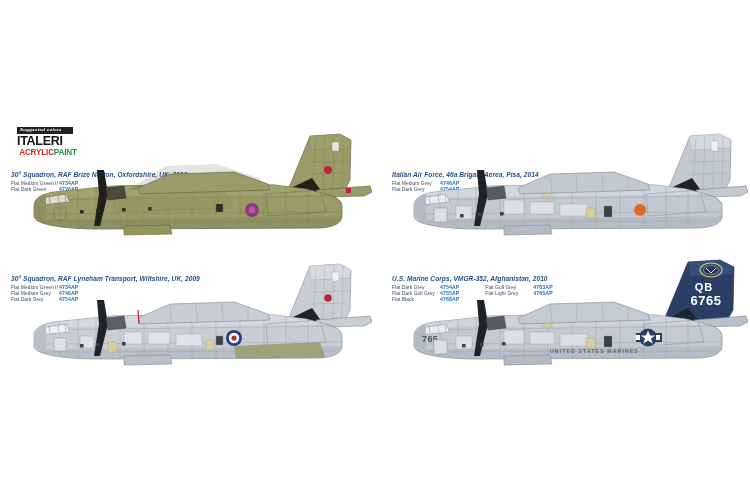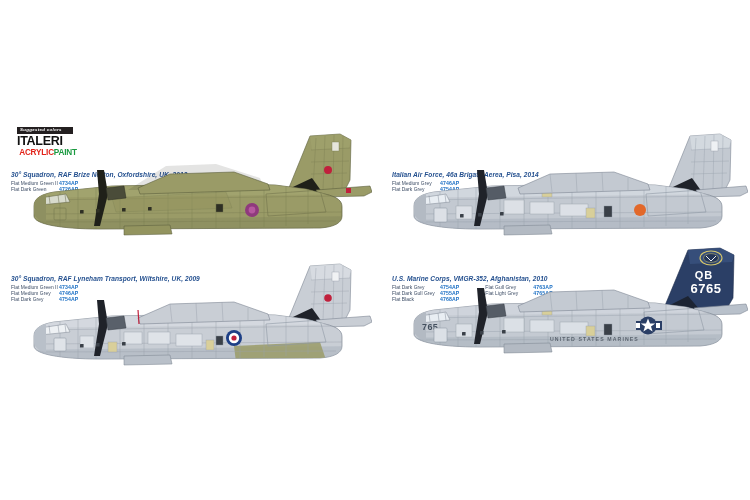--- a/index.html
+++ b/index.html
@@ -423,21 +423,21 @@
         <rect x="78" y="85" width="3.6" height="3.6" rx=".5"></rect>
         <rect x="100" y="84" width="3.6" height="3.6" rx=".5"></rect>
       </g>
       <rect x="204" y="78" width="8" height="11" fill="#3a4048" stroke="#8e98a4" stroke-width=".4"></rect>
       <rect x="34" y="80" width="13" height="14" rx="1" fill="#dce0e6" stroke="#8e98a4" stroke-width=".55"></rect>
 
       <path d="M104,98 L150,97 L152,106 L104,107 Z" fill="#b3bac3" stroke="#7e8793" stroke-width=".55"></path>
     </svg>
   </div>
 
-  <div class="plane" style="left:400px;top:246px;">
+  <div class="plane" style="left:400px;top:258px;">
     <svg width="348" height="125" viewBox="0 0 348 125">
       <defs>
         <clipPath id="c4body">
           <path d="M14,78 C14,70 22,66 34,64 L92,58 L200,56 L255,57 L286,61 L305,66
                    C318,69 322,73 322,79 L322,88 C322,95 314,99 300,100 L80,101
                    C40,101 14,96 14,88 Z"></path>
         </clipPath>
       </defs>
 
       <path d="M264,62 L288,4 L320,2 L334,9 L333,52 L326,64 L298,64 Z" fill="#2b3f66" stroke="#1d2c49" stroke-width="0.6"></path>

